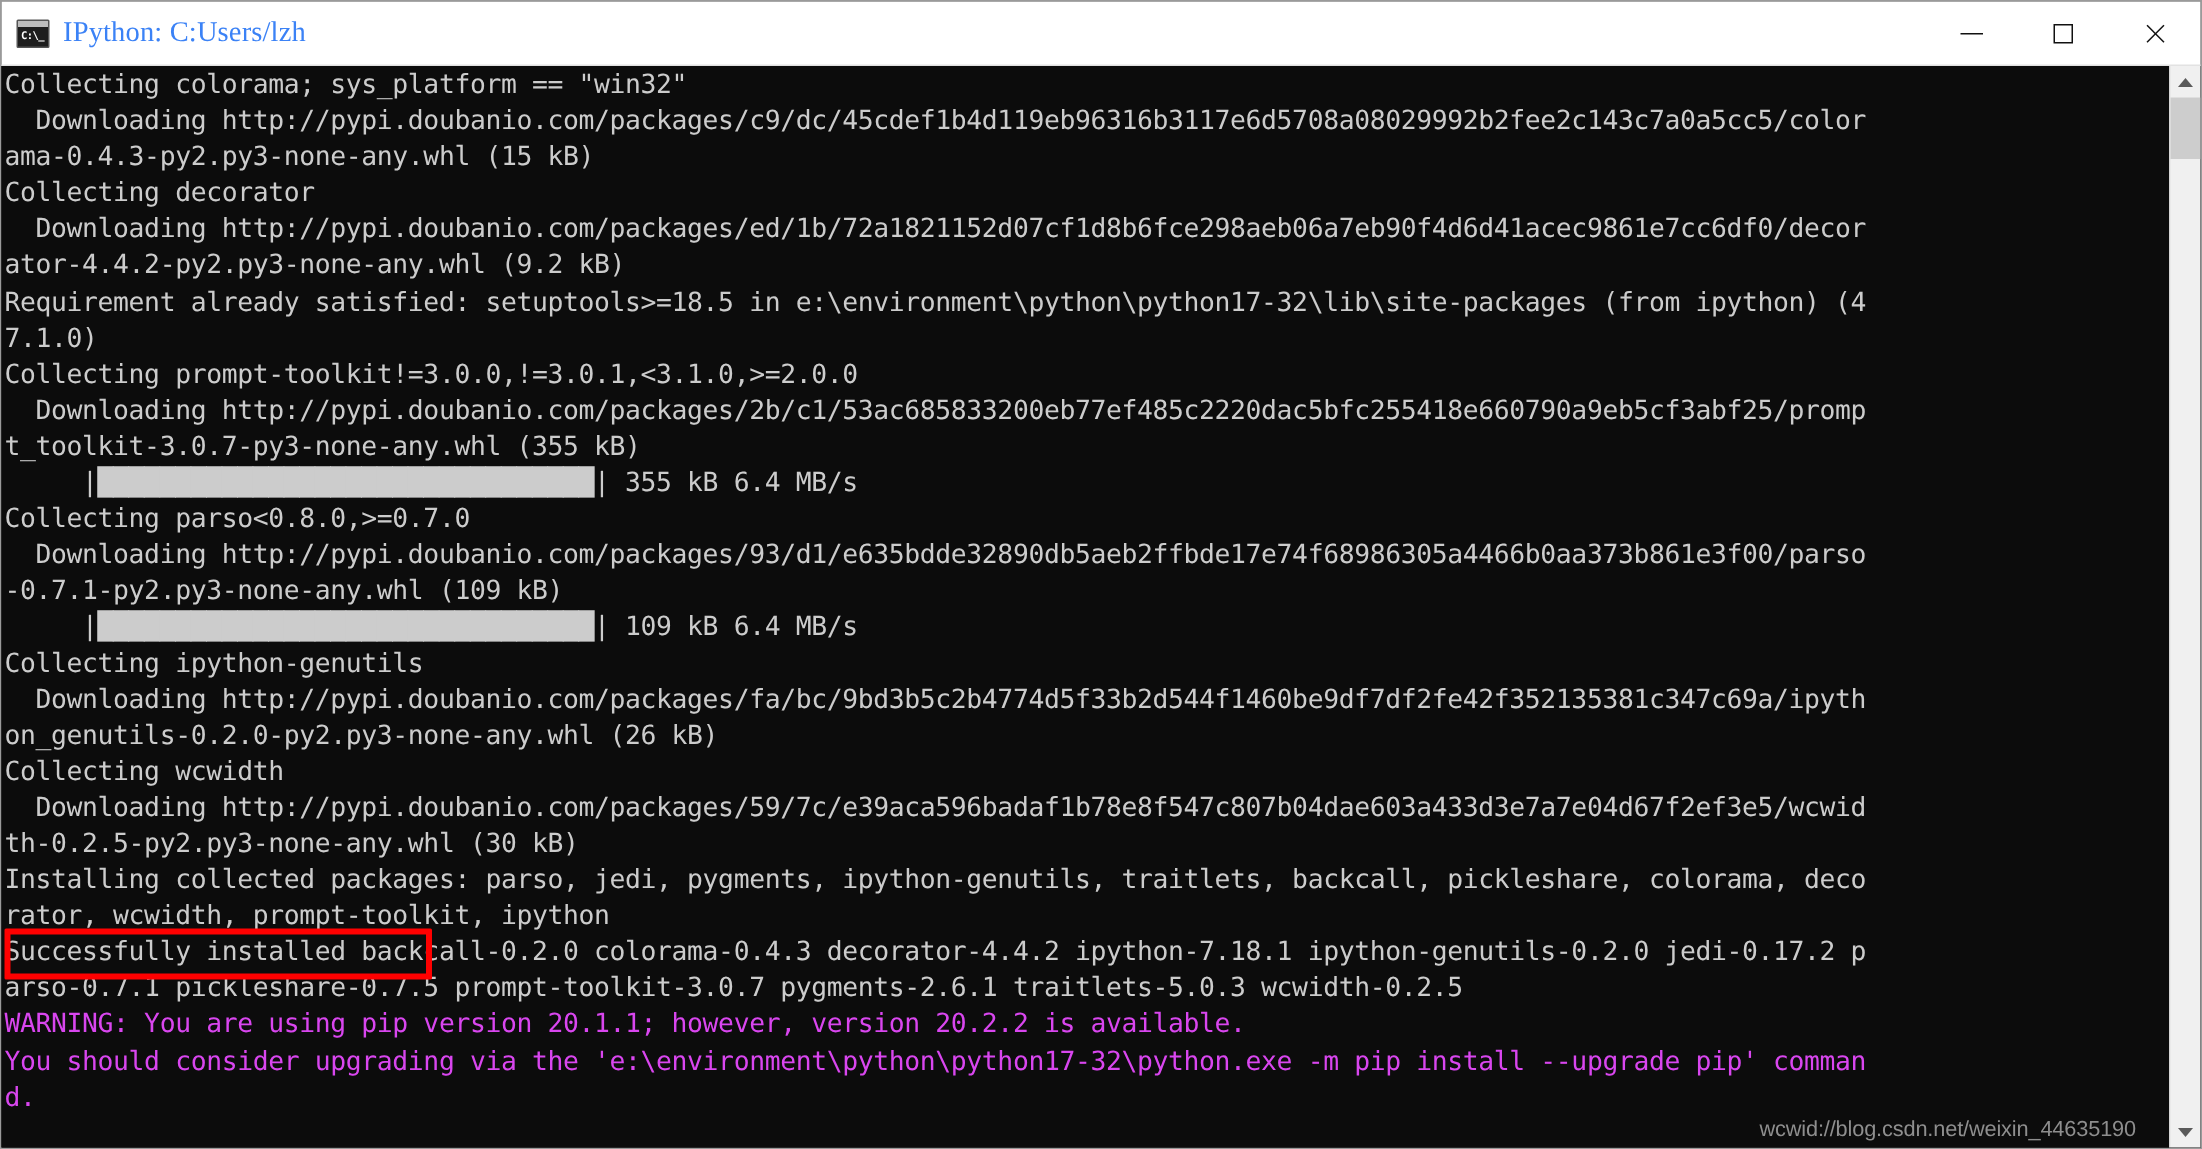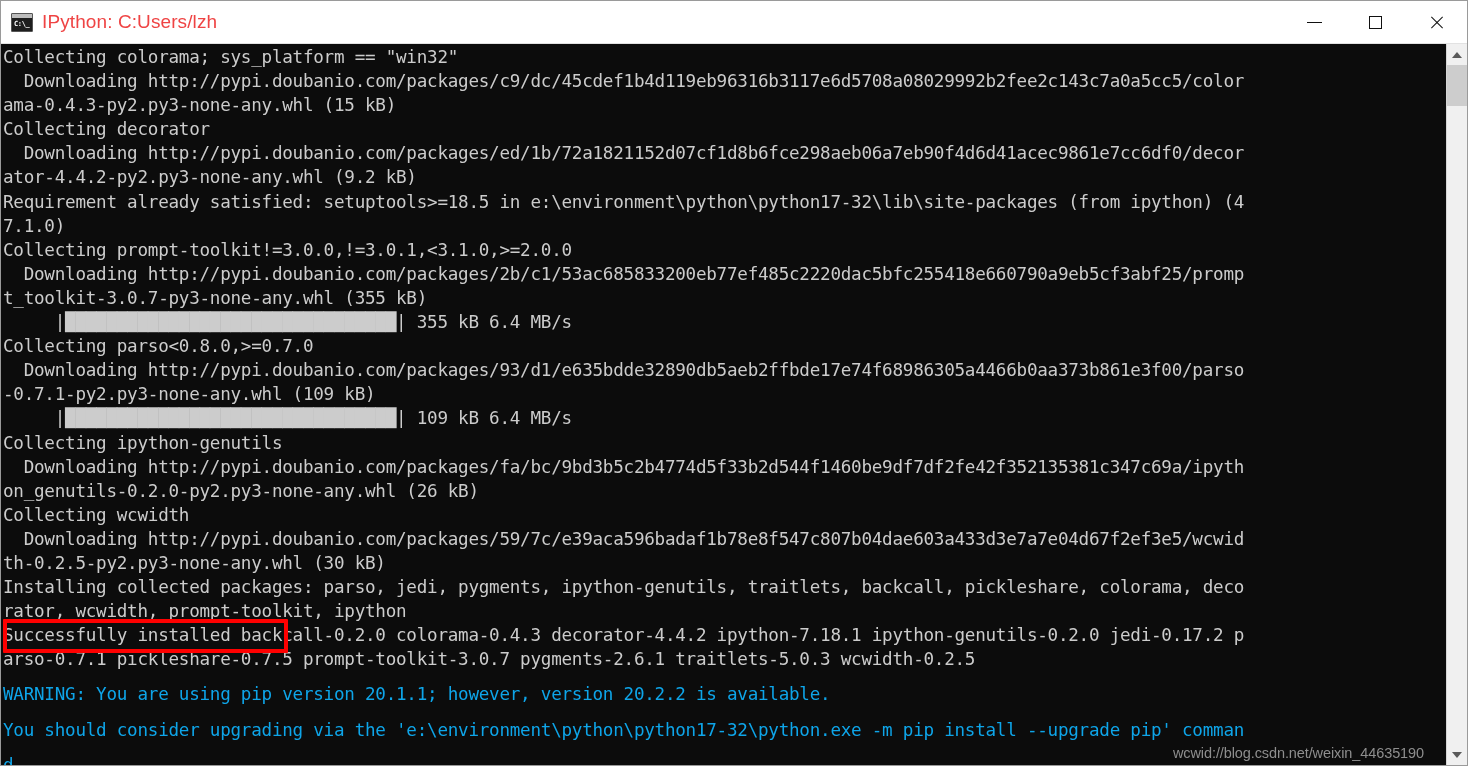--- a/index.html
+++ b/index.html
@@ -64,22 +64,22 @@
     top: 6px;
     font-family: "DejaVu Sans Mono", monospace;
     font-size: 7px;
     line-height: 8px;
     color: #ffffff;
     letter-spacing: -0.4px;
     font-weight: bold;
   }
   .title-text {
     font-size: 19px;
-    color: #ef4444;
-    font-family: Liberation Sans, sans-serif;
+    color: #3b82f6;
+    font-family: Liberation Serif, serif;
     white-space: nowrap;
     letter-spacing: 0.1px;
   }
   .window-controls {
     position: absolute;
     right: 0;
     top: 0;
     height: 42px;
     display: flex;
   }
@@ -139,21 +139,21 @@
     font-family: "DejaVu Sans Mono", "Liberation Mono", monospace;
     font-size: 17.6px;
     line-height: 24.1px;
     color: #cccccc;
     white-space: pre;
     padding-left: 2px;
     padding-top: 1px;
     letter-spacing: -0.25px;
   }
   .term .line { height: 24.1px; display: block; }
-  .term .warn { color: #0ea5e9; margin-top: 11px; }
+  .term .warn { color: #d946ef; }
 
   
   .highlight-box {
     position: absolute;
     border: 4px solid #ff0000;
     box-sizing: border-box;
     pointer-events: none;
     border-radius: 1px;
   }
 

